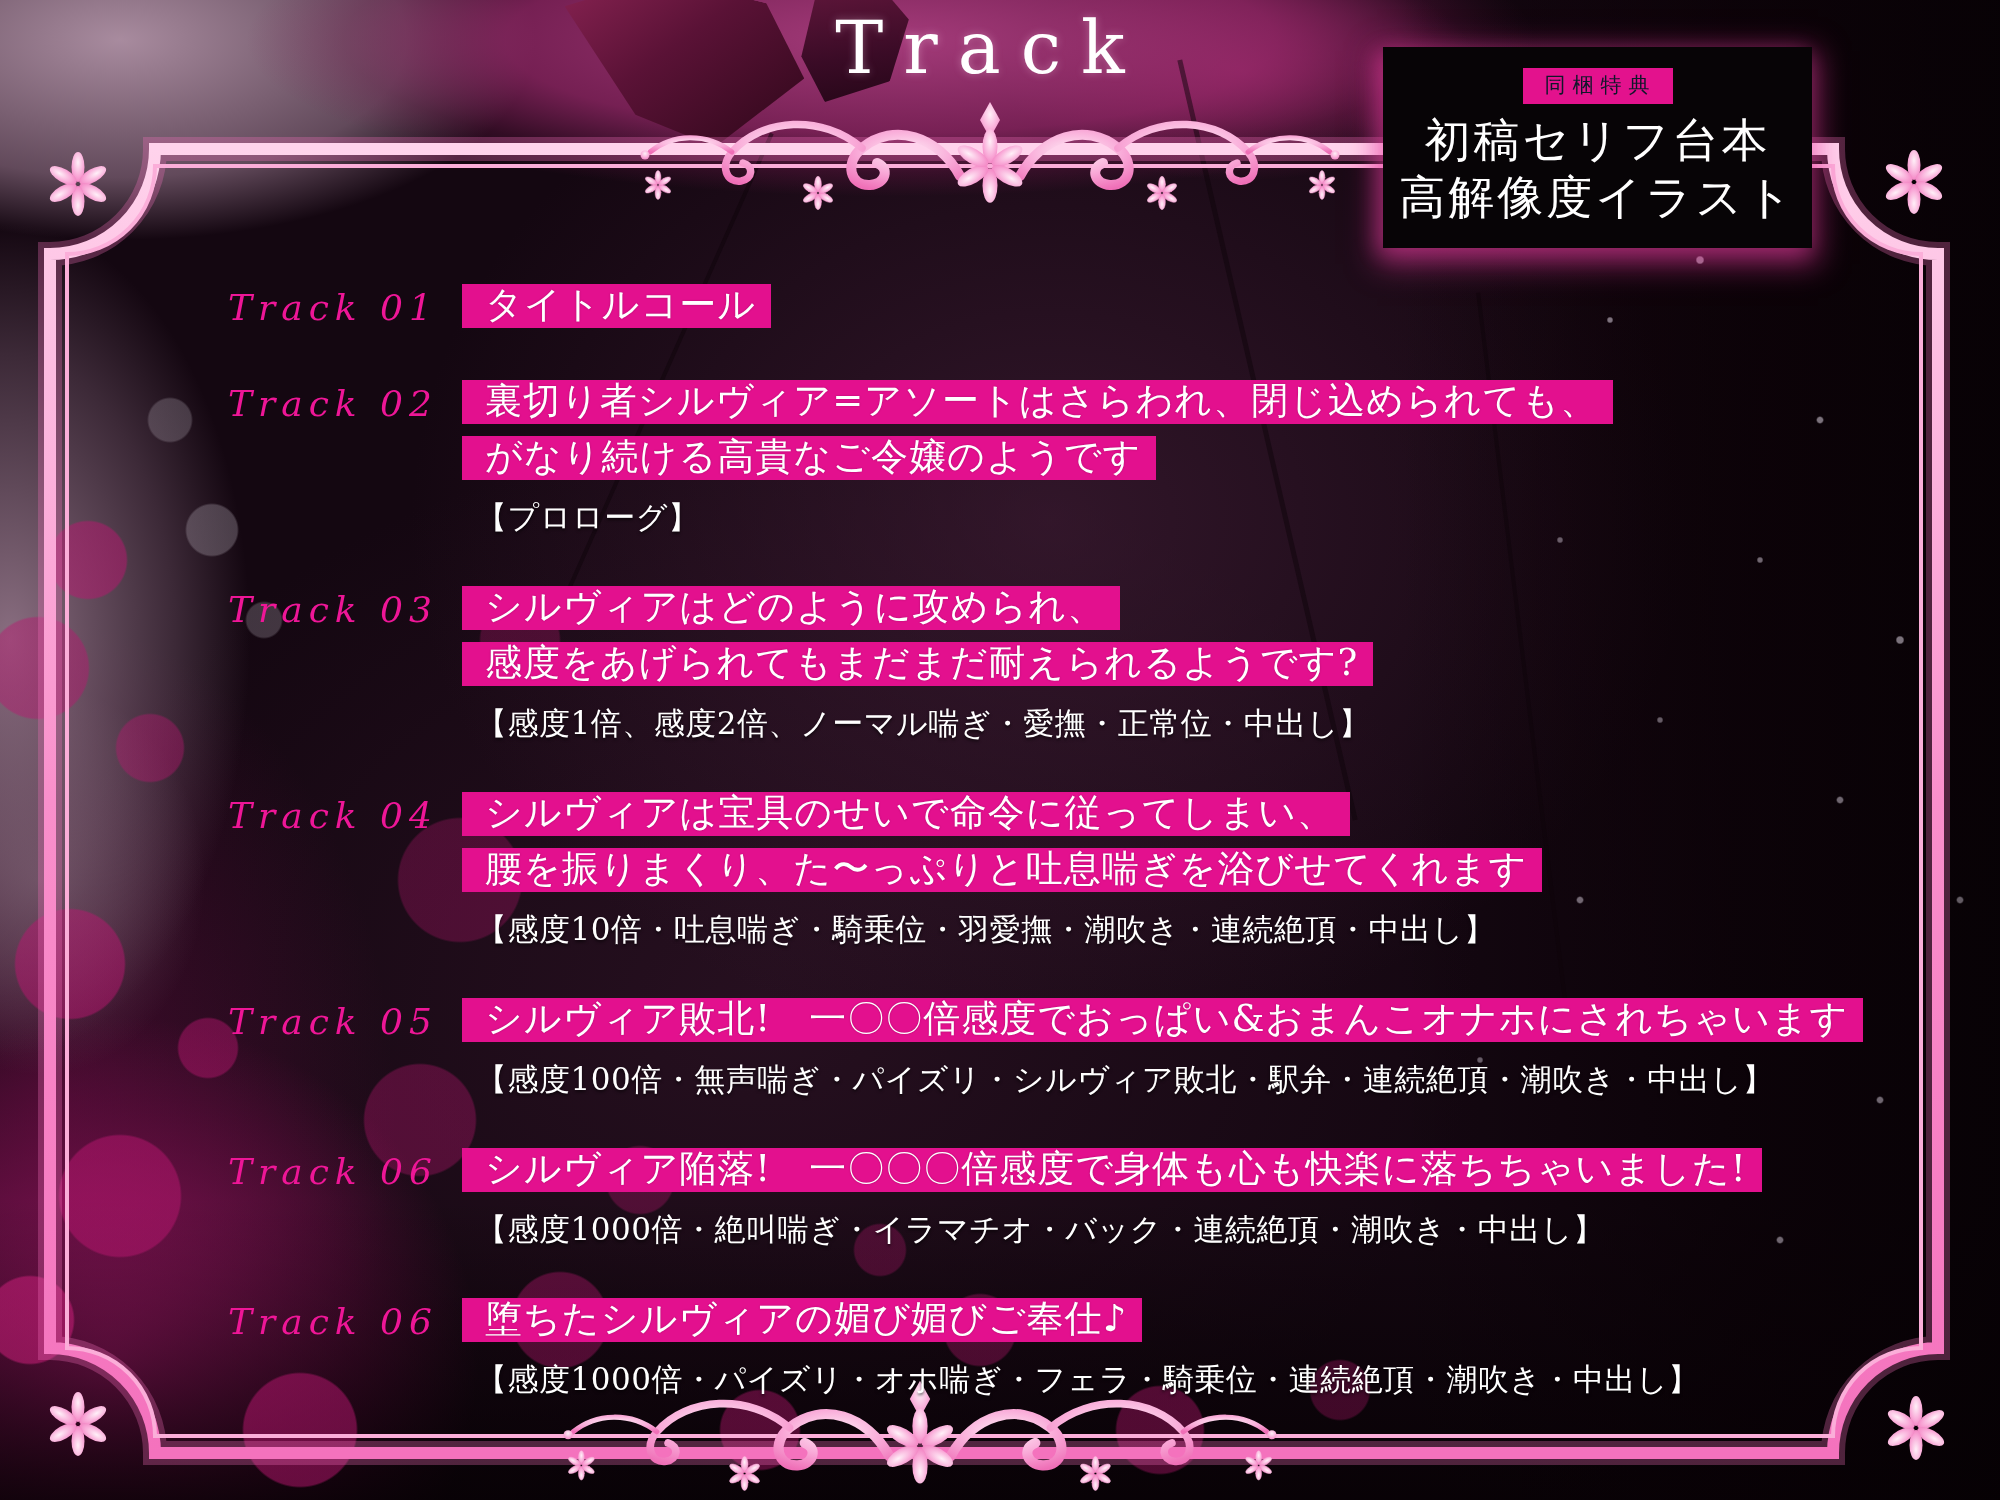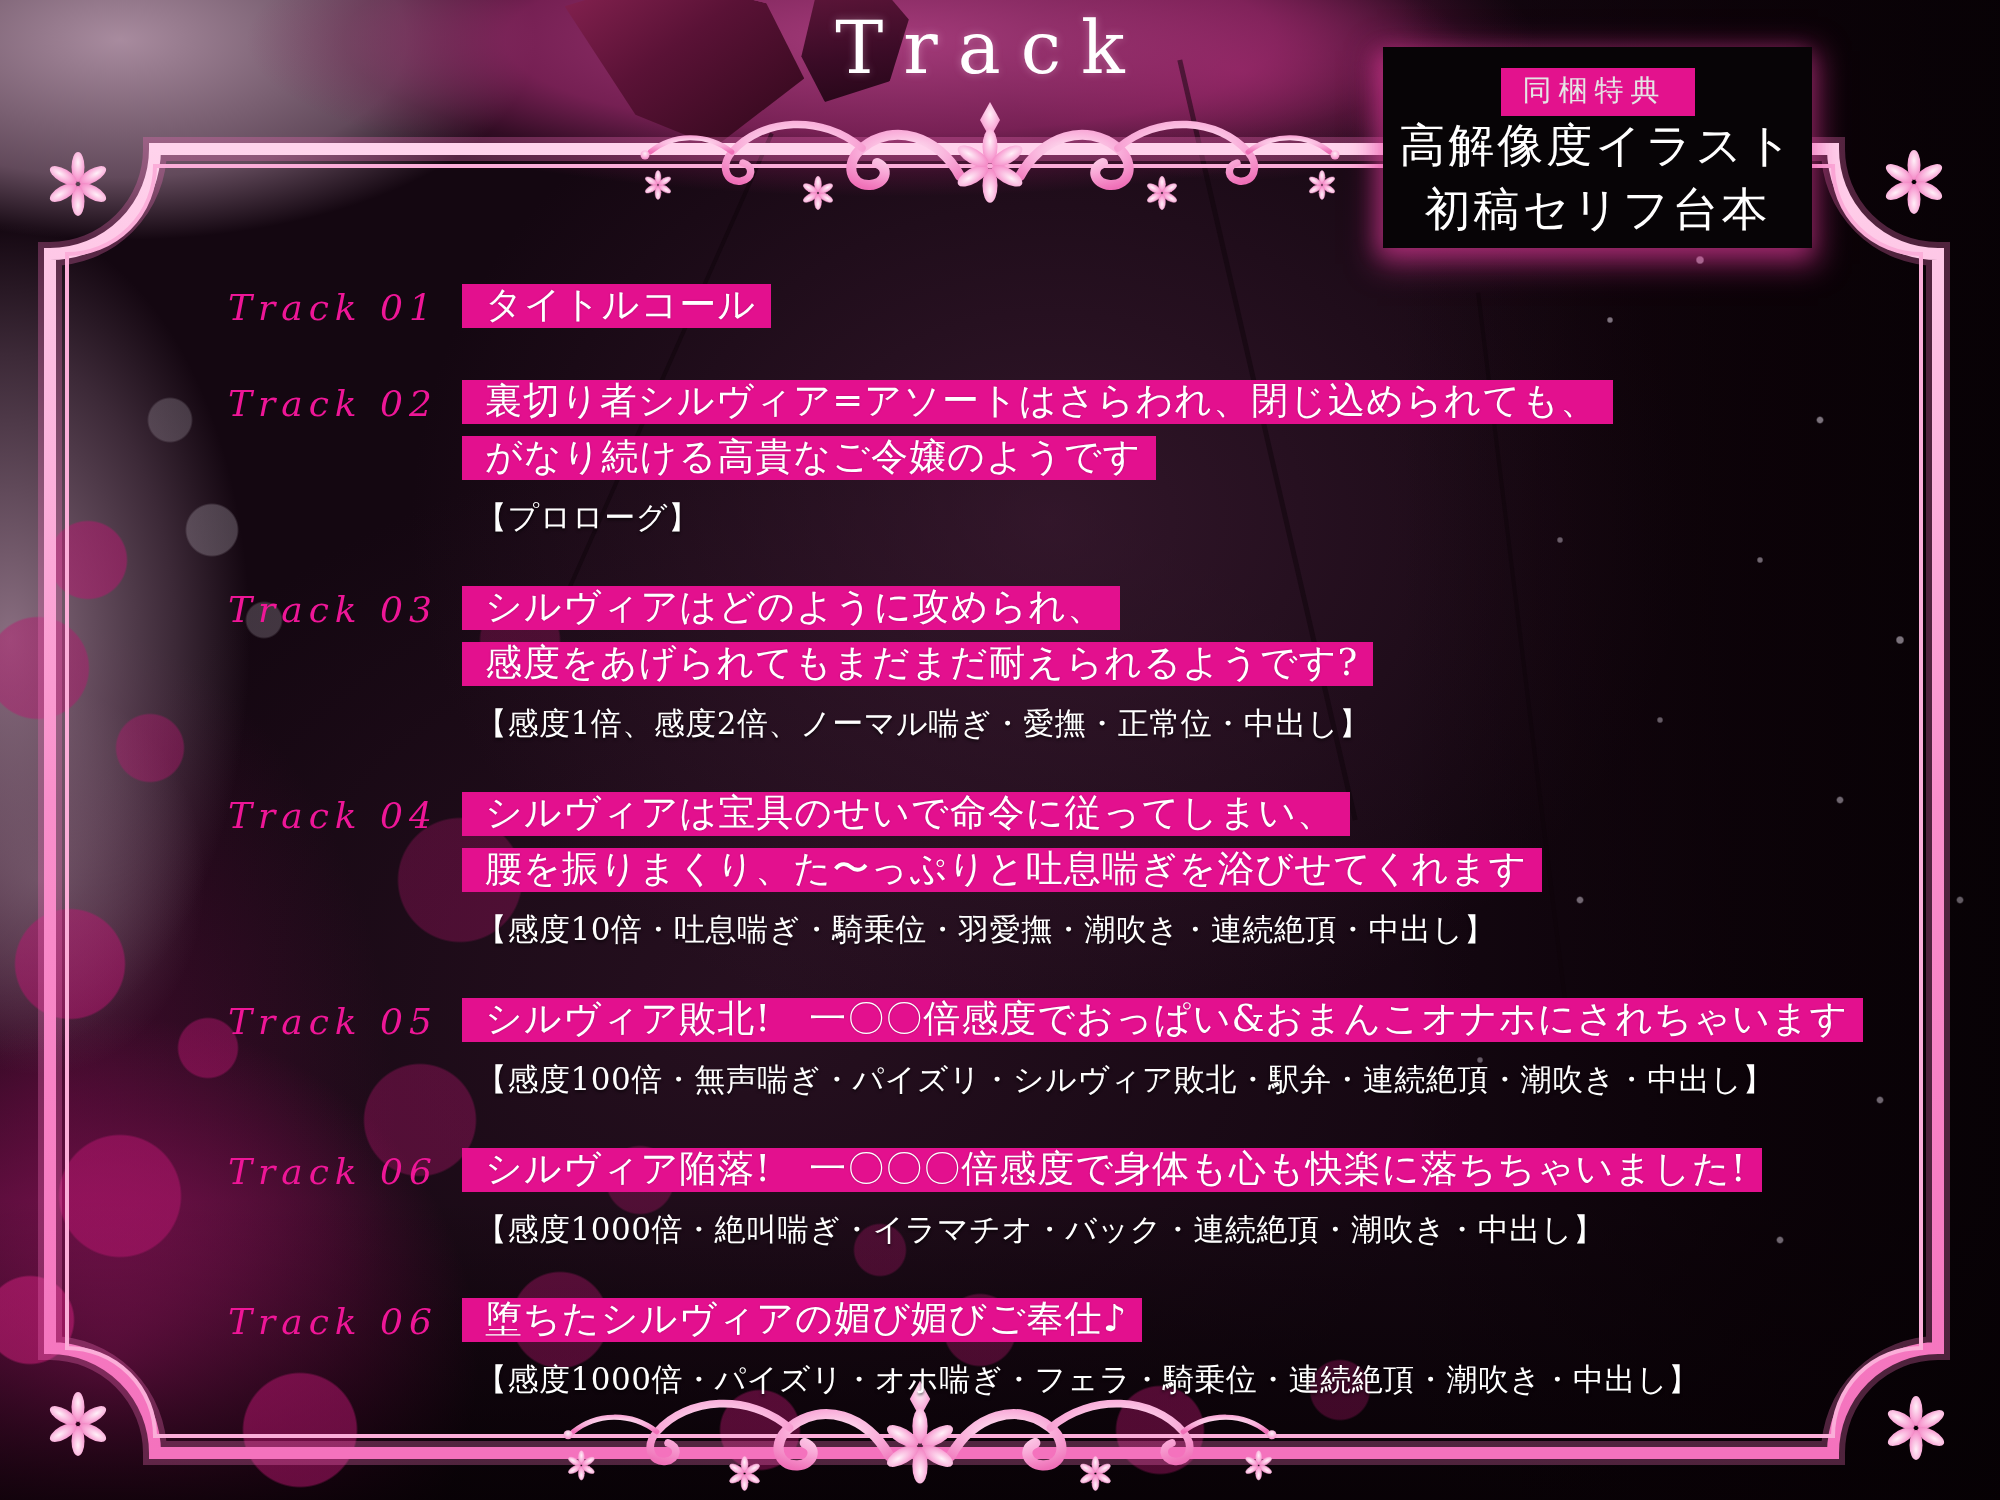--- a/index.html
+++ b/index.html
@@ -101,22 +101,22 @@
 
   
   .badge{
     position:absolute;left:1383px;top:47px;width:429px;height:201px;
     background:#070406;
     box-shadow:0 10px 28px 6px rgba(233,60,160,.55), -6px 4px 20px rgba(233,60,160,.3);
     text-align:center;
   }
   .badge-tag{
     display:inline-block;margin-top:21px;
-    background:var(--tag-pink,#e3128d);color:#e5e5e5;
-    font-size:29px;letter-spacing:7px;padding:3px 28px 5px 22px;
+    background:var(--tag-pink,#e3128d);color:#0f172a;
+    font-size:21px;letter-spacing:7px;padding:3px 16px 5px 22px;
   }
   .badge-line{color:#fff;font-size:46px;letter-spacing:3px;line-height:1.2;margin-top:2px;white-space:nowrap;}
   .badge-line.first{margin-top:9px;}
 
   
   .tracks{
     position:absolute;left:228px;top:284px;right:40px;
     display:flex;flex-direction:column;row-gap:52px;
   }
   .row{display:grid;grid-template-columns:234px auto;align-items:start;}
@@ -200,22 +200,22 @@
     <use href="#fl6" transform="translate(1916,1428)"></use>
 
     <use href="#orn" transform="translate(990,166)"></use>
     <use href="#orn" transform="translate(920,1446) scale(1.02)"></use>
   </svg>
 
   <div class="script-title">Track</div>
 
   <div class="badge">
     <span class="badge-tag">同梱特典</span>
+    <div class="badge-line first">初稿セリフ台本</div>
     <div class="badge-line">高解像度イラスト</div>
-    <div class="badge-line first">初稿セリフ台本</div>
   </div>
 
   <div class="tracks">
     <div class="row">
       <div class="row-label">Track 01</div>
       <div class="row-body">
         <span class="hl">タイトルコール</span>
       </div>
     </div>
 

